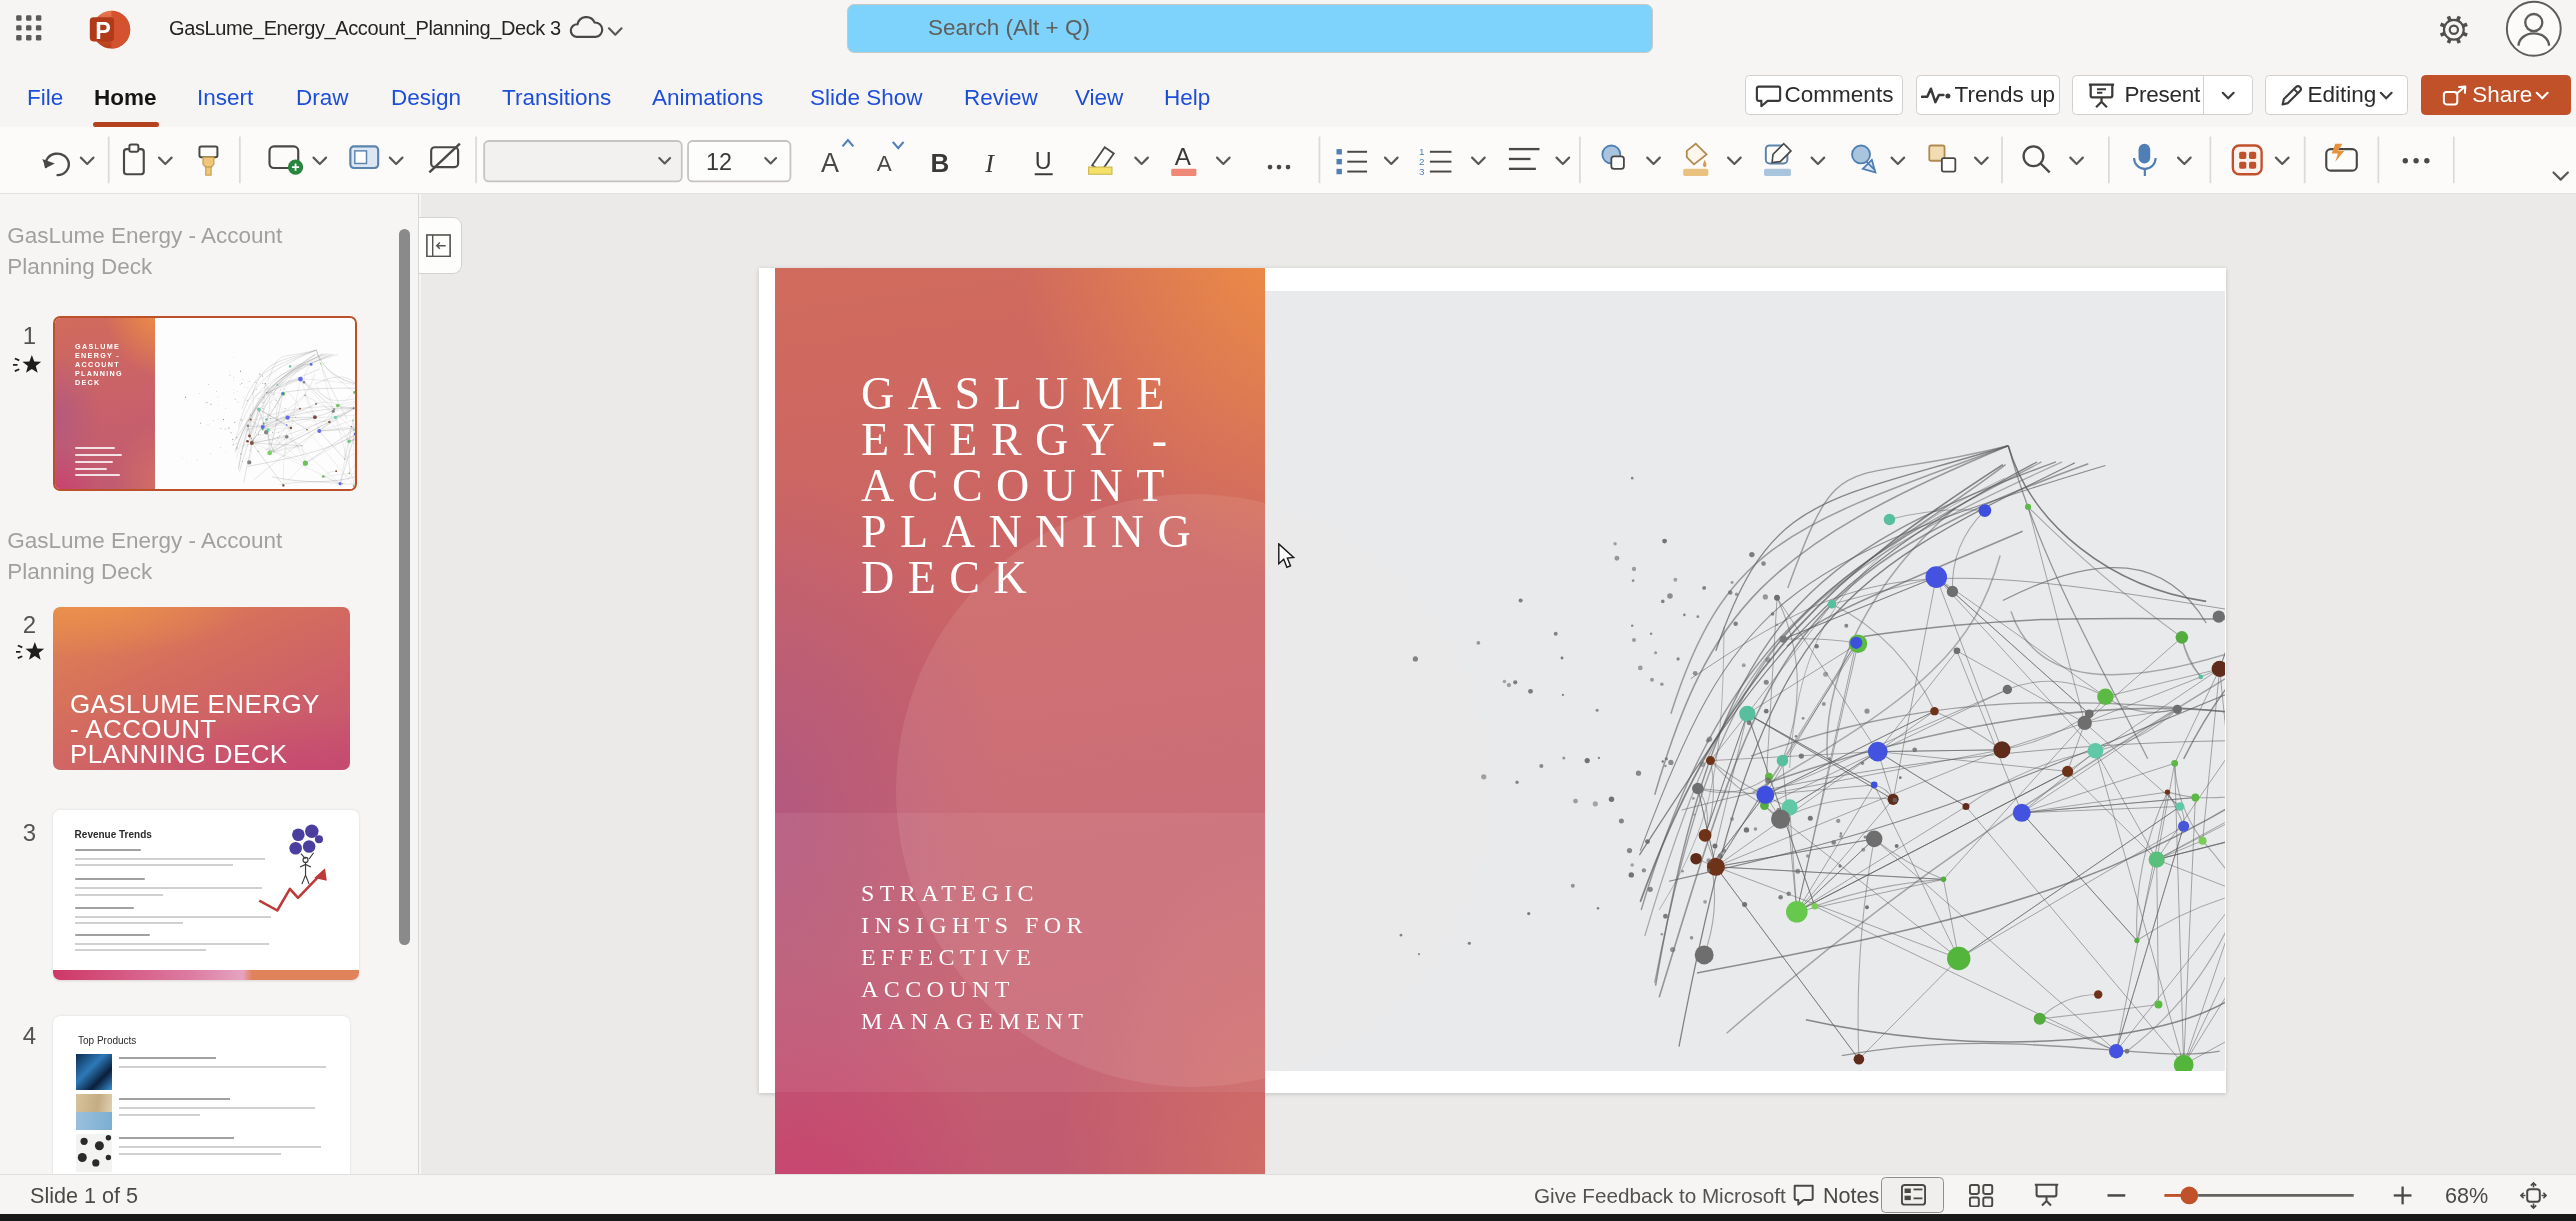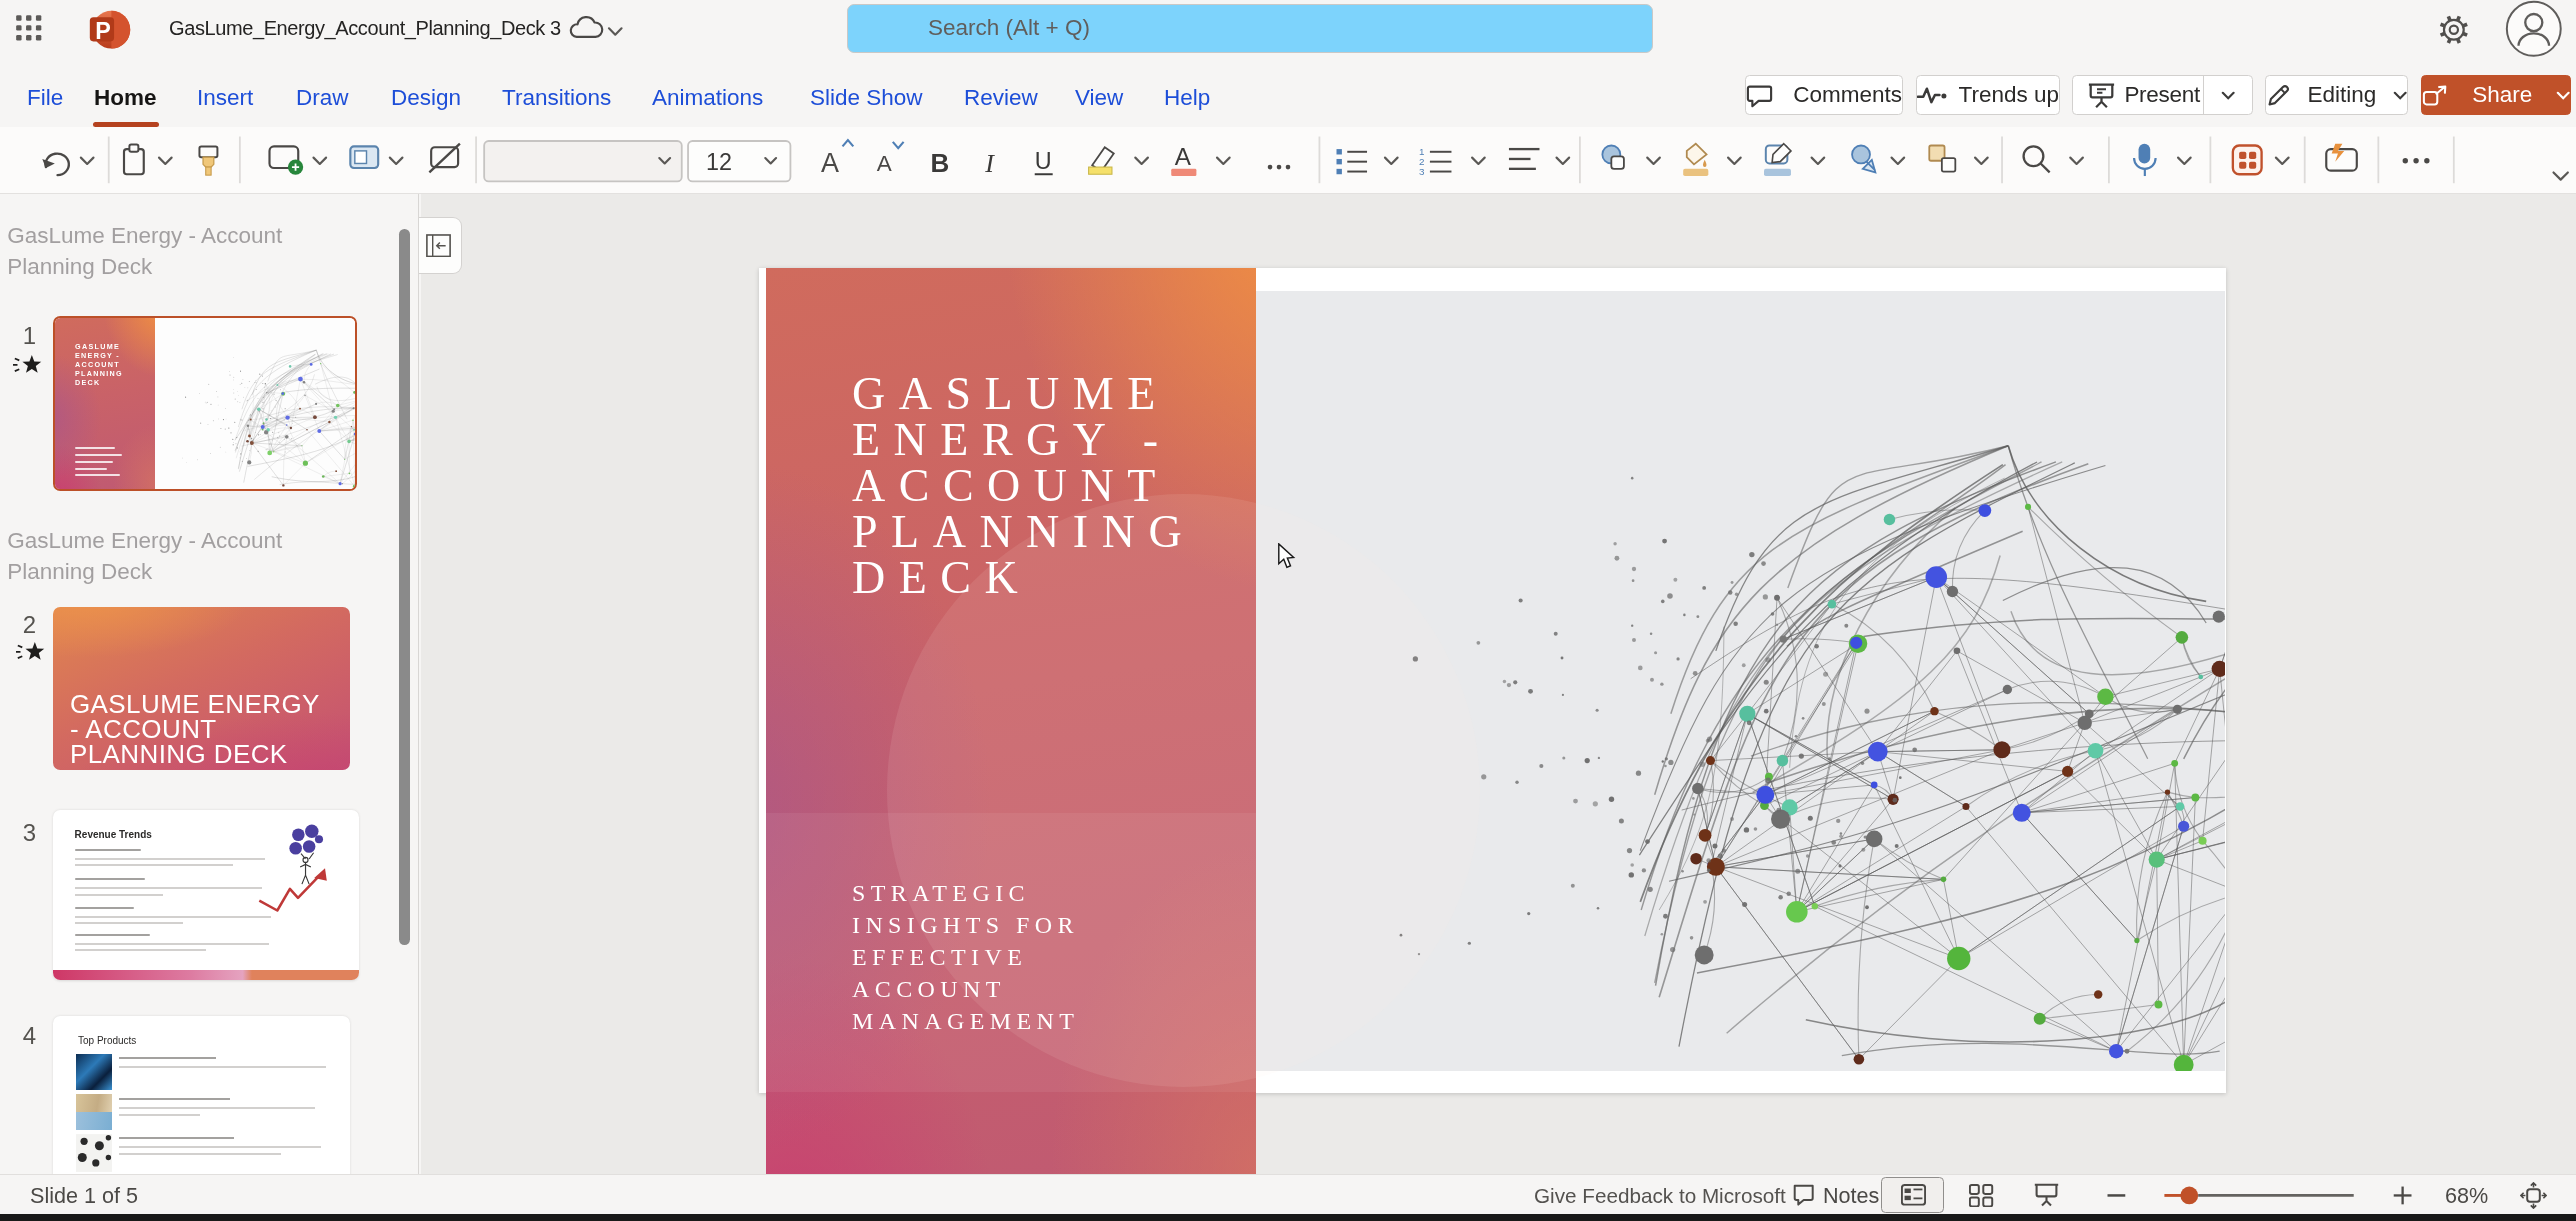--- a/index.html
+++ b/index.html
@@ -7,33 +7,33 @@
 svg{display:block}
 
 #topbar{position:absolute;left:0;top:0;width:2576px;height:56px;background:#f6f5f4}
 #title{position:absolute;left:169px;top:17px;font-size:20px;color:#252423;letter-spacing:-0.4px}
 #search{position:absolute;left:847px;top:3.6px;width:806px;height:49px;background:#7dd3fc;border:1.8px solid #cac8c6;border-radius:7.2px}
 #search span{position:absolute;left:80px;top:10.8px;font-size:22.5px;color:#605e5c}
 
 .tab{position:absolute;top:85px;font-size:22.5px;color:#1d4ed8}
 .tab.sel{color:#161514;font-weight:bold}
 #homeline{position:absolute;left:93px;top:122px;width:66px;height:4.5px;background:#b5421f;border-radius:2.7px}
-.btn{position:absolute;top:75px;height:40px;background:#fff;border:1.8px solid #d2d0ce;border-radius:4.5px;display:flex;align-items:center;justify-content:space-between;font-size:22.5px;color:#2b2a29;gap:3px}
+.btn{position:absolute;top:75px;height:40px;background:#fff;border:1.8px solid #d2d0ce;border-radius:4.5px;display:flex;align-items:center;justify-content:center;font-size:22.5px;color:#2b2a29;gap:3px}
 
 #toolbar{position:absolute;left:0;top:127px;width:2576px;height:67px;background:#fcfbfa;border-bottom:1.8px solid #e3e1df}
 
 #sidebar{position:absolute;left:0;top:194px;width:419px;height:980px;background:#f6f5f4;border-right:1.8px solid #d8d6d4;overflow:hidden}
 .seclabel{position:absolute;left:7.2px;font-size:22.5px;line-height:30.5px;color:#a29fa0}
 .slnum{position:absolute;left:16px;width:27px;text-align:center;font-size:24px;color:#55534f}
 .thumb{position:absolute;left:53px;background:#fff;border-radius:7.2px;overflow:hidden}
 
 #canvas{position:absolute;left:421px;top:194px;width:2155px;height:980px;background:#ebeae8}
 #collapse{position:absolute;left:419px;top:217px;width:43px;height:57px;background:#fdfdfc;border:1.8px solid #d4d2d0;border-left:none;border-radius:0 9px 9px 0}
 #slide{position:absolute;left:759px;top:268px;width:1467px;height:825px;background:#fff;box-shadow:0 0.9px 4.5px rgba(0,0,0,.18)}
-#orangepanel{position:absolute;left:7px;top:0;width:490px;height:930px;
+#orangepanel{position:absolute;left:16px;top:0;width:490px;height:930px;
  background:
  radial-gradient(ellipse 92% 66% at 108% -8%,rgba(243,146,64,1) 0%,rgba(242,140,66,0) 65%),
  radial-gradient(ellipse 85% 62% at -5% 58%,rgba(160,82,148,.55) 0%,rgba(160,82,148,0) 60%),
  radial-gradient(ellipse 70% 50% at 5% 104%,rgba(203,55,112,.72) 0%,rgba(203,55,112,0) 60%),
  radial-gradient(ellipse 60% 50% at 100% 97%,rgba(221,124,92,.55) 0%,rgba(221,124,92,0) 70%),
  linear-gradient(172deg,#d06b5d 0%,#c96268 45%,#c05a72 100%)}
 #bigcircle{position:absolute;left:121px;top:226px;width:593px;height:593px;border-radius:50%;background:rgba(255,238,228,.10)}
 #band{position:absolute;left:0;top:545px;width:490px;height:279px;background:rgba(255,240,235,.07)}
 #slidetitle{position:absolute;left:86px;top:103px;font-family:"Liberation Serif",serif;font-size:46px;line-height:46px;color:#fff;letter-spacing:13.5px;font-weight:400}
 #slidesub{position:absolute;left:86px;top:609px;font-family:"Liberation Serif",serif;font-size:24px;line-height:32px;color:#fff;letter-spacing:5.4px}

